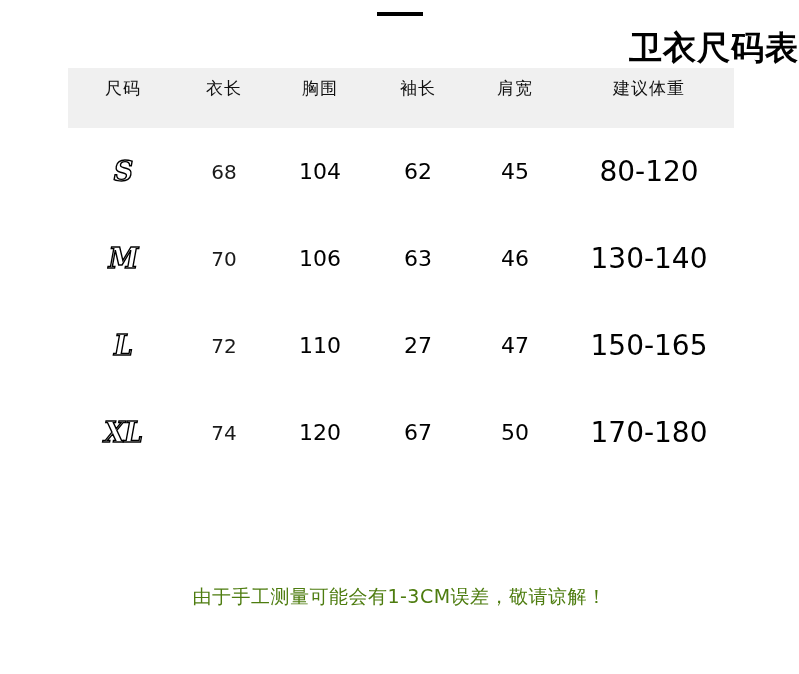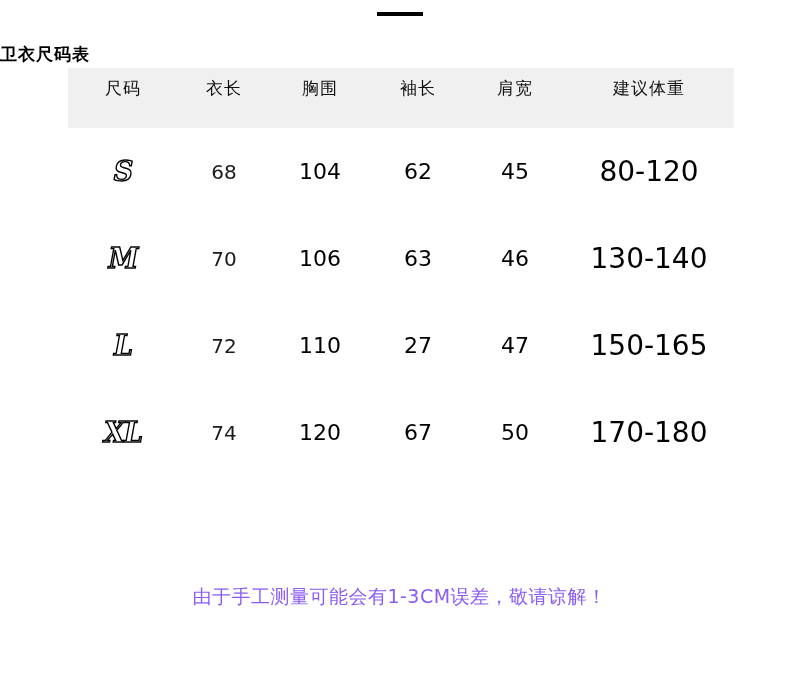--- a/index.html
+++ b/index.html
@@ -32,26 +32,25 @@
     width: 46px;
     height: 4px;
     background: #000000;
   }
 
   .title {
     position: absolute;
     top: 26px;
     left: 0;
     width: 100%;
-    text-align: left;
-    font-size: 17px;
+    text-align: right;
+    font-size: 33px;
     font-weight: bold;
     letter-spacing: 1px;
     font-family: "DejaVu Sans", sans-serif;
-    margin-top: 17px;
   }
 
   .size-table {
     position: absolute;
     top: 68px;
     left: 68px;
     width: 666px;
     border-collapse: collapse;
     table-layout: fixed;
   }
@@ -115,21 +114,21 @@
   }
 
   .footnote {
     position: absolute;
     top: 584px;
     left: 0;
     width: 100%;
     text-align: center;
     font-size: 19px;
     font-family: "DejaVu Sans", sans-serif;
-    color: #8b5cf6;
+    color: #4d7c0f;
     letter-spacing: 0.5px;
   }
 </style>
 </head>
 <body>
 
 <div class="page">
 
   <div class="top-rule"></div>
 

